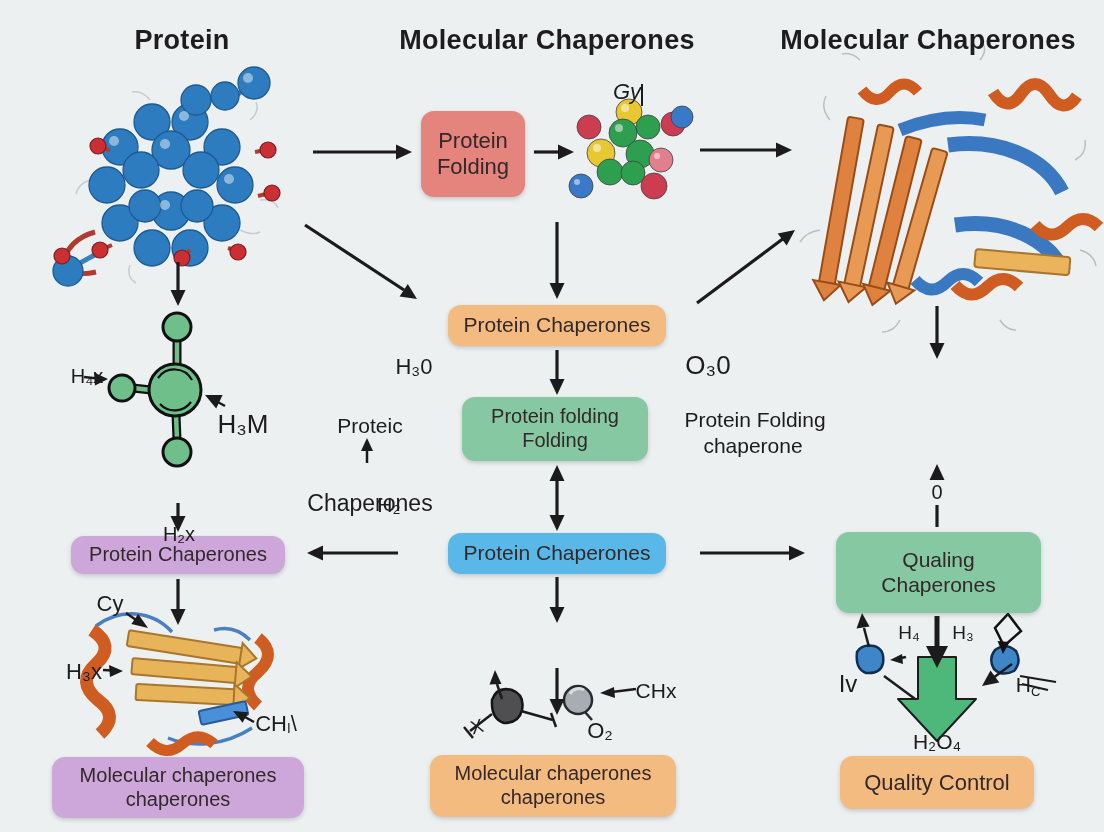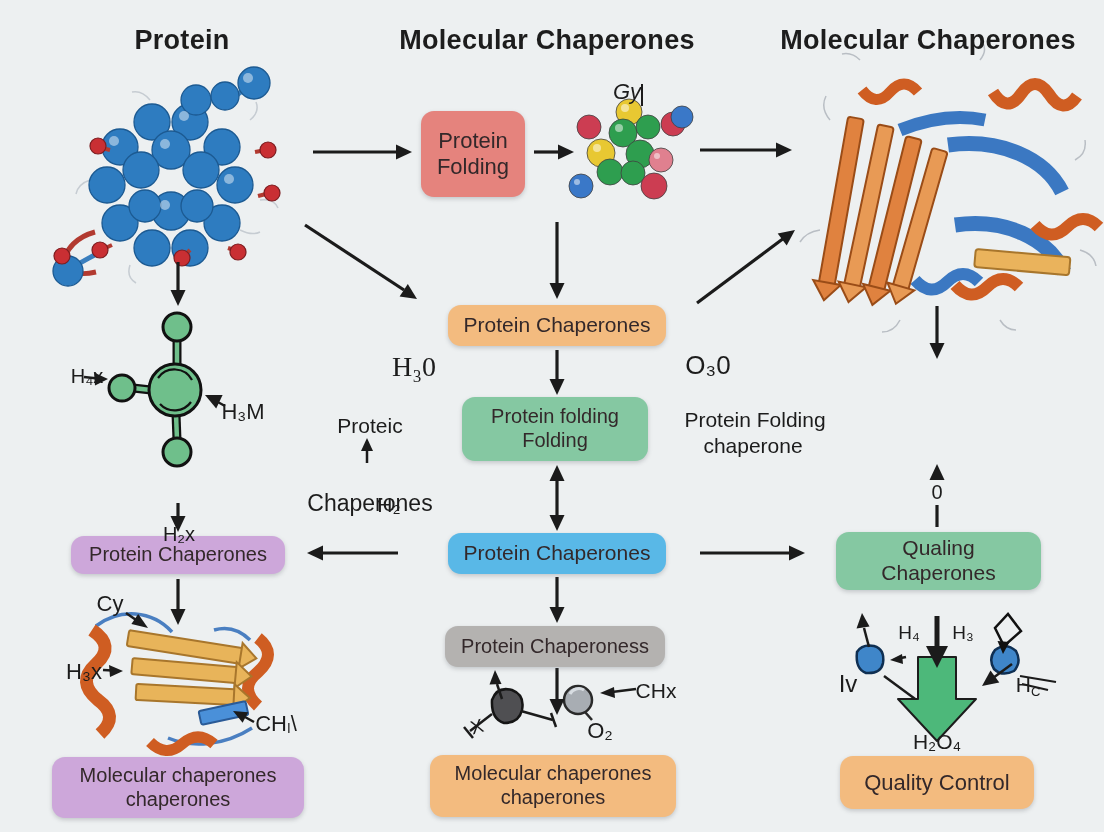--- a/index.html
+++ b/index.html
@@ -343,50 +343,47 @@
   <div class="box box-orange" style="left:448px;top:305px;width:218px;height:41px;font-size:21px;">
     <span>Protein Chaperones</span>
   </div>
   <div class="box box-green" style="left:462px;top:397px;width:186px;height:64px;font-size:20px;">
     <span>Protein folding</span>
     <span>Folding</span>
   </div>
   <div class="box box-blue" style="left:448px;top:533px;width:218px;height:41px;font-size:21px;">
     <span>Protein Chaperones</span>
   </div>
-  <div class="box box-gray" style="left:445px;top:626px;width:220px;height:41px;font-size:20px;">
-    <span>Protein Chaperoness</span>
-  </div>
   <div class="box box-orange" style="left:430px;top:755px;width:246px;height:62px;font-size:20px;">
     <span>Molecular chaperones</span>
     <span>chaperones</span>
   </div>
   <div class="box box-purple" style="left:71px;top:536px;width:214px;height:38px;font-size:20px;">
     <span>Protein Chaperones</span>
   </div>
   <div class="box box-purple" style="left:52px;top:757px;width:252px;height:61px;font-size:20px;">
     <span>Molecular chaperones</span>
     <span>chaperones</span>
   </div>
-  <div class="box box-green" style="left:836px;top:532px;width:205px;height:58px;font-size:21px;">
+  <div class="box box-green" style="left:836px;top:532px;width:205px;height:81px;font-size:21px;">
     <span>Qualing</span>
     <span>Chaperones</span>
   </div>
   <div class="box box-orange" style="left:840px;top:756px;width:194px;height:53px;font-size:22px;">
     <span>Quality Control</span>
   </div>
 
   <div class="lbl" style="left:627px;top:92px;font-size:22px;font-style:italic;">Gy</div>
   <div class="lbl" style="left:58px;top:376px;font-size:20px;margin-left:29px;">H₄x</div>
-  <div class="lbl" style="left:243px;top:412px;font-size:22px;">H₃M</div>
+  <div class="lbl" style="left:243px;top:424px;font-size:26px;">H₃M</div>
   <div class="lbl" style="left:179px;top:490px;font-size:20px;margin-top:44px;">H₂x</div>
   <div class="lbl" style="left:110px;top:604px;font-size:22px;">Cy</div>
   <div class="lbl" style="left:84px;top:672px;font-size:22px;">H₃x</div>
   <div class="lbl" style="left:276px;top:722px;font-size:22px;">CHₗ\</div>
-  <div class="lbl" style="left:414px;top:367px;font-size:28px;font-family:Liberation Serif, serif;">H₃0</div>
+  <div class="lbl" style="left:414px;top:367px;font-size:22px;">H₃0</div>
   <div class="lbl" style="left:370px;top:426px;font-size:21px;">Proteic</div>
   <div class="lbl" style="left:389px;top:477px;font-size:21px;margin-top:28px;">H₂</div>
   <div class="lbl" style="left:370px;top:503px;font-size:23px;">Chaperones</div>
   <div class="lbl" style="left:708px;top:365px;font-size:26px;">O₃0</div>
   <div class="lbl" style="left:755px;top:420px;font-size:21px;">Protein Folding</div>
   <div class="lbl" style="left:753px;top:446px;font-size:21px;">chaperone</div>
   <div class="lbl" style="left:656px;top:691px;font-size:21px;">CHx</div>
   <div class="lbl" style="left:600px;top:731px;font-size:22px;">O₂</div>
   <div class="lbl" style="left:477px;top:727px;font-size:19px;transform:translate(-50%,-50%) rotate(-15deg);">X</div>
   <div class="lbl" style="left:937px;top:492px;font-size:20px;">0</div>

